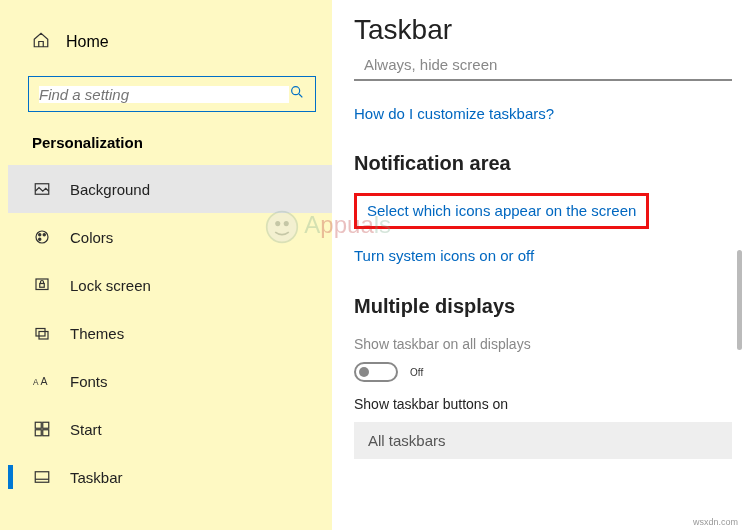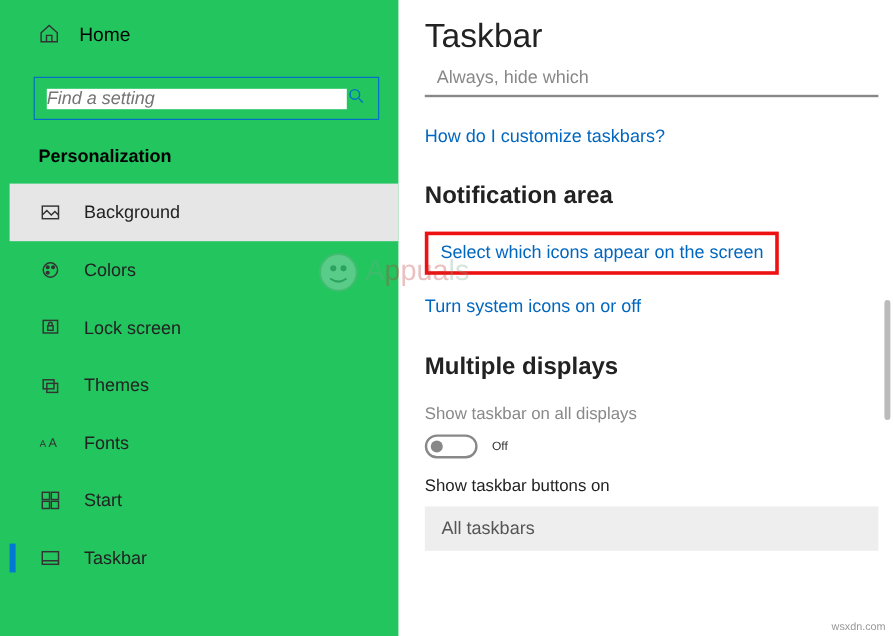--- a/index.html
+++ b/index.html
@@ -1,18 +1,18 @@
 <!DOCTYPE html>
 <html><head>
   <meta charset="utf-8">
   <style>
     * { margin: 0; padding: 0; box-sizing: border-box; font-family: "Segoe UI", Tahoma, sans-serif; }
     body { width: 744px; height: 530px; background: #fff; display: flex; overflow: hidden; position: relative; }
     
-    .sidebar { width: 332px; background: #22c55e; padding-top: 8px; padding-left: 8px; position: relative; }
+    .sidebar { width: 332px; background: #fef9c3; padding-top: 20px; padding-left: 8px; position: relative; }
     .home-row { display: flex; align-items: center; height: 44px; padding-left: 24px; gap: 16px; cursor: pointer; }
     
     .search-wrap { margin: 12px 16px 8px 20px; }
     .search-box { width: 100%; height: 36px; border: 1px solid #006fc7; display: flex; align-items: center; padding: 0 10px; }
     .search-box input { flex: 1; border: none; outline: none; font-size: 15px; color: #666; font-style: italic; }
     .search-box .sicon { color: #006fc7; }
     
     .category { padding: 14px 0 14px 24px; font-size: 15px; font-weight: 600; color: #000; }
     
     .nav-item { display: flex; align-items: center; height: 48px; padding-left: 24px; gap: 18px; cursor: pointer; position: relative; }
@@ -144,21 +144,21 @@
           <rect x="3" y="5" width="18" height="14"></rect>
           <line x1="3" y1="15" x2="21" y2="15"></line>
         </svg>
     </span>
     <span class="nlabel">Taskbar</span>
   </div>
 </div>
 
 <div class="main">
   <div class="page-title">Taskbar</div>
-  <div class="dropdown">Always, hide which</div>
+  <div class="dropdown">Always, hide screen</div>
   
   <div class="link">How do I customize taskbars?</div>
   
   <div class="section-h">Notification area</div>
   
   <div class="highlight-box">
     <span class="link">Select which icons appear on the screen</span>
   </div>
   <div>
     <span class="link">Turn system icons on or off</span>

